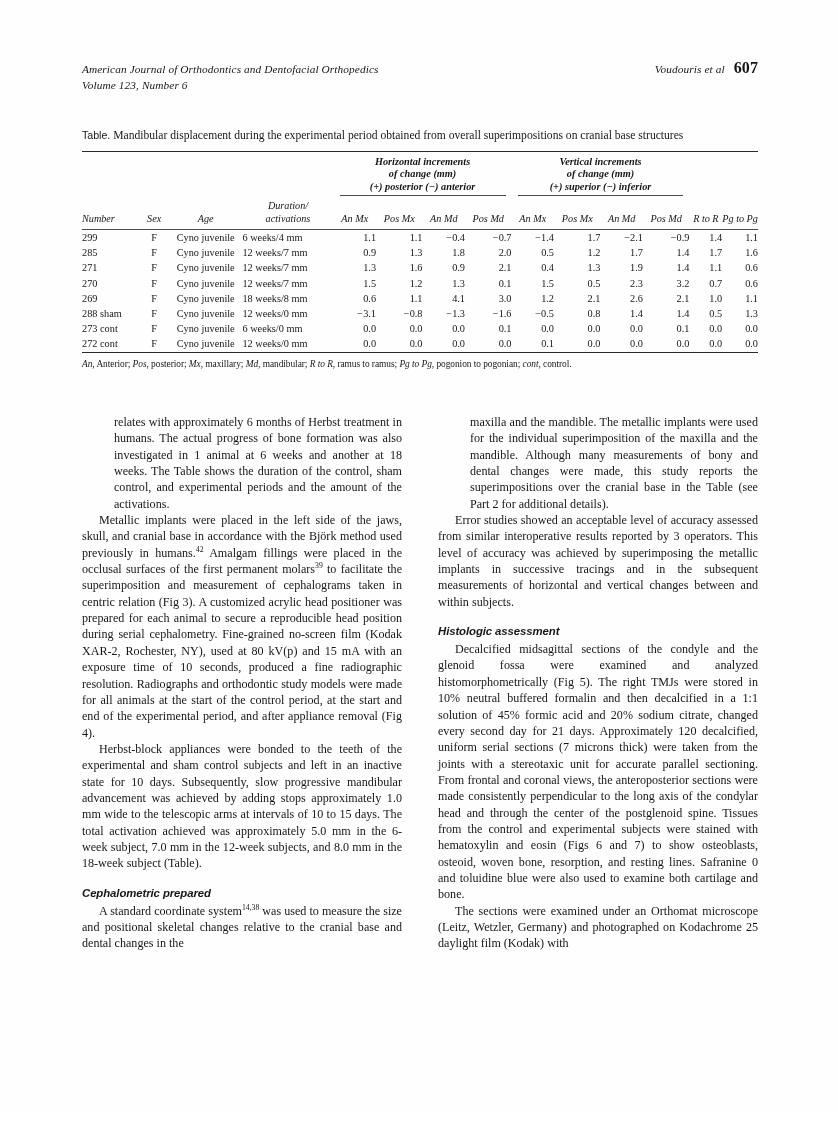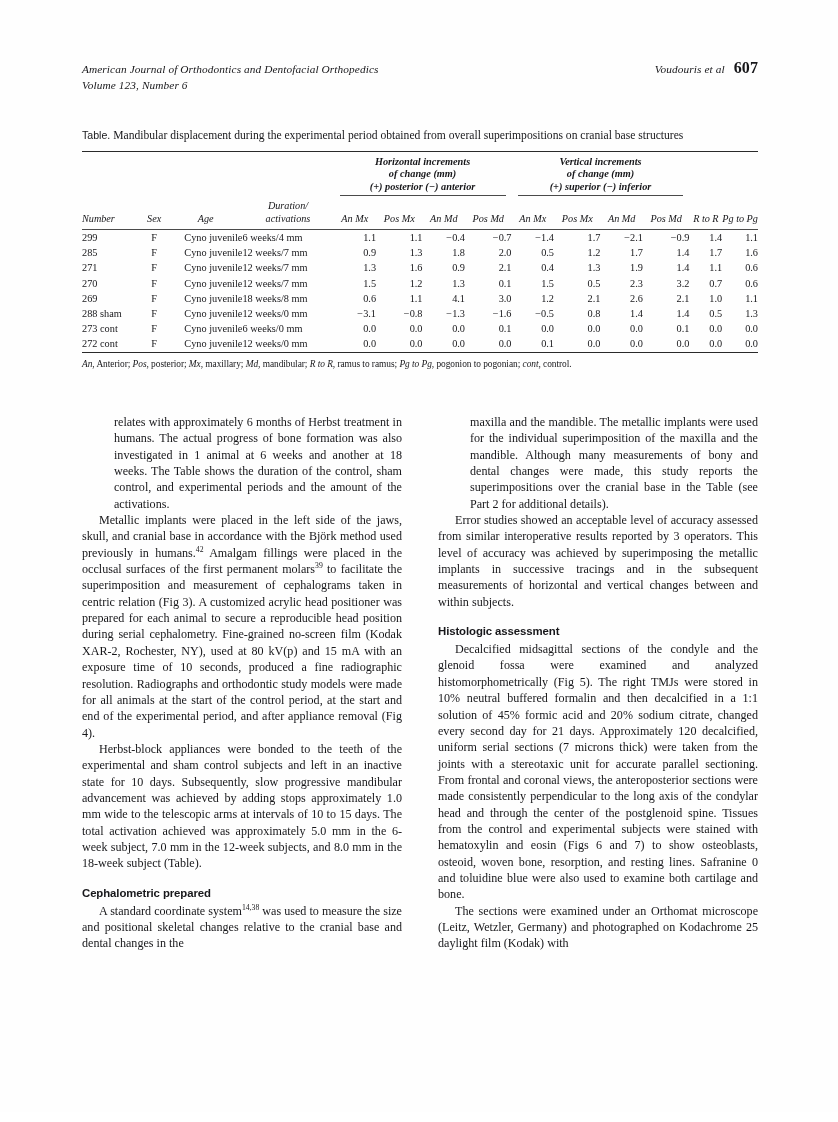--- a/index.html
+++ b/index.html
@@ -113,21 +113,21 @@
     padding: 2px 0 4px 0;
     white-space: nowrap;
   }
   .colhead.lft { text-align: left; }
   table.data td.cell {
     padding: 1.1px 0;
     white-space: nowrap;
   }
   td.c-num    { text-align: left;  padding-left: 0px; }
   td.c-sex    { text-align: center; }
-  td.c-age    { text-align: right; }
+  td.c-age    { text-align: center; }
   td.c-dur    { text-align: left; padding-right: 8px; }
   td.c-val    { text-align: right; padding-right: 10px; }
   td.c-val.last { padding-right: 0px; }
   .tbl-foot {
     font-size: 9.4px;
     line-height: 13px;
     padding-top: 5px;
     letter-spacing: -0.05px;
   }
   .tbl-foot i { font-style: italic; }
@@ -158,20 +158,21 @@
   }
   .col p.noindent { text-indent: 0; margin-left: 32px; }
   .col h3 {
     font-family: "Liberation Sans", sans-serif;
     font-size: 11.4px;
     font-weight: bold;
     margin: 14px 0 3px 0;
     line-height: 14px;
     text-align: left;
     letter-spacing: -0.1px;
+    font-style: italic;
   }
   sup {
     font-size: 7.7px;
     vertical-align: super;
     line-height: 0;
   }
 </style>
 </head>
 <body>
 

